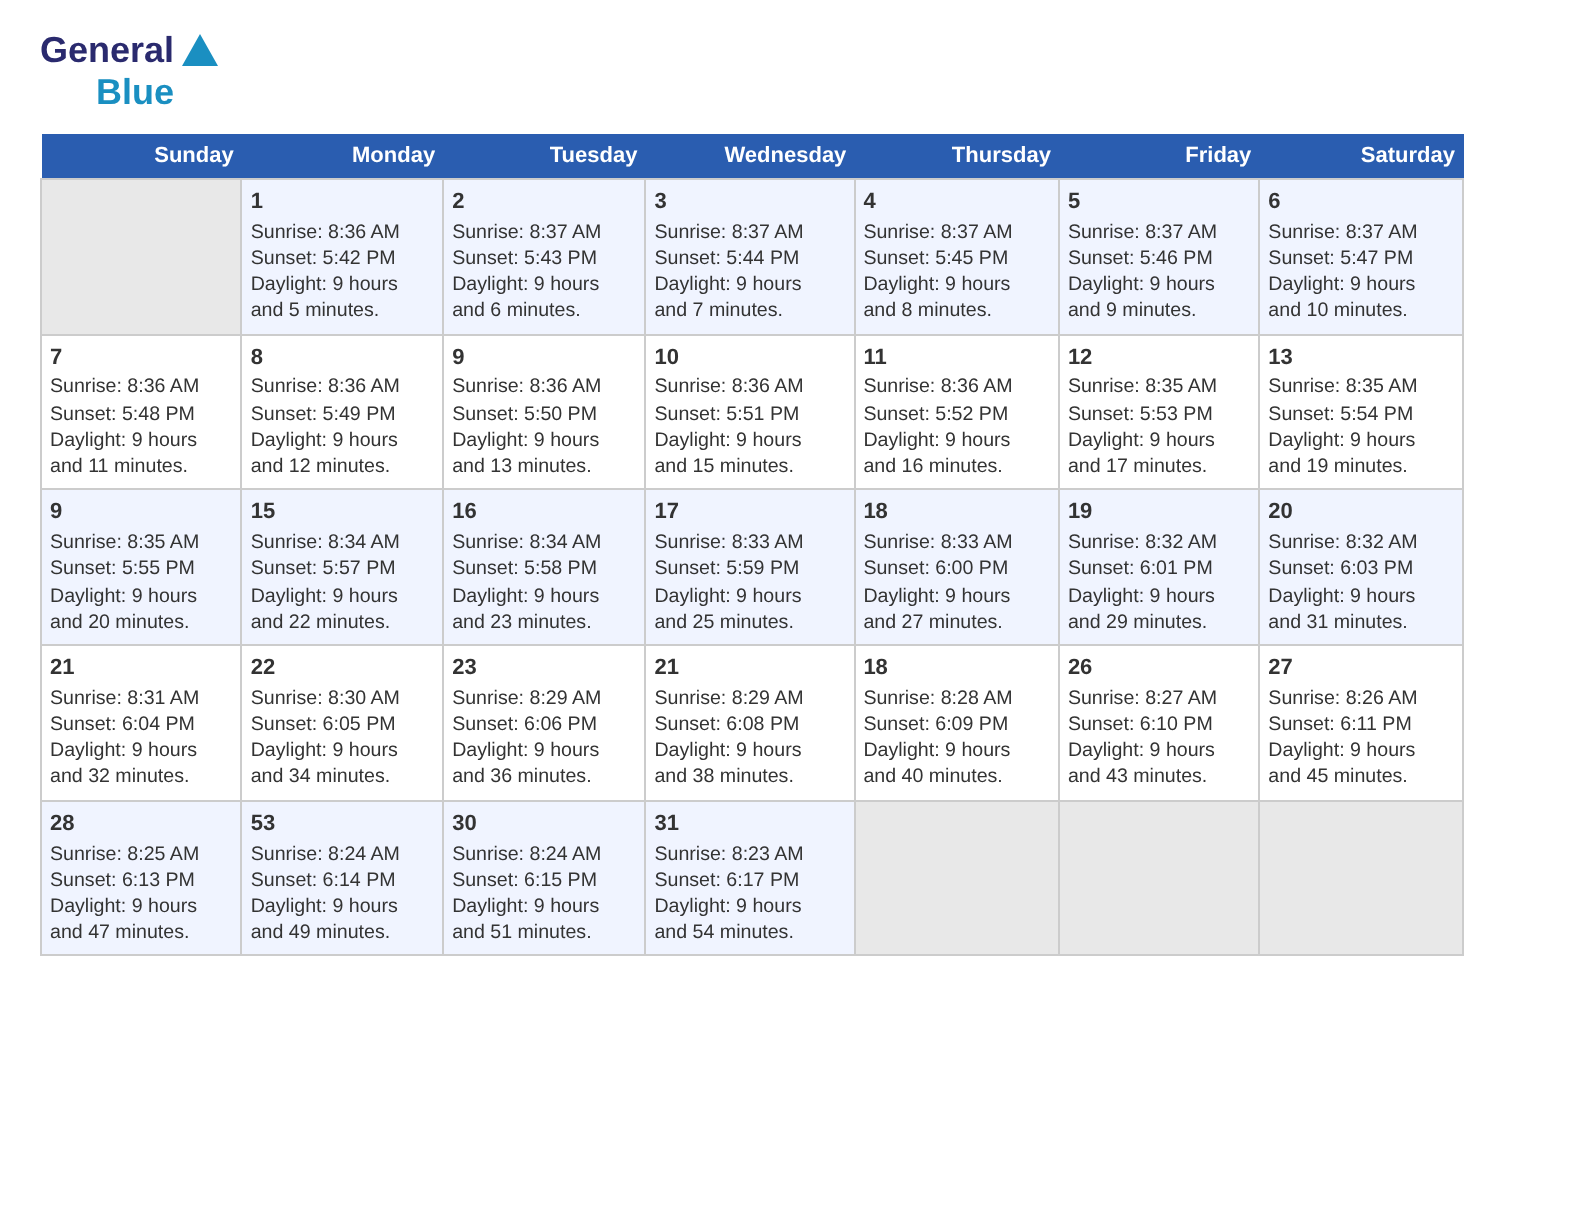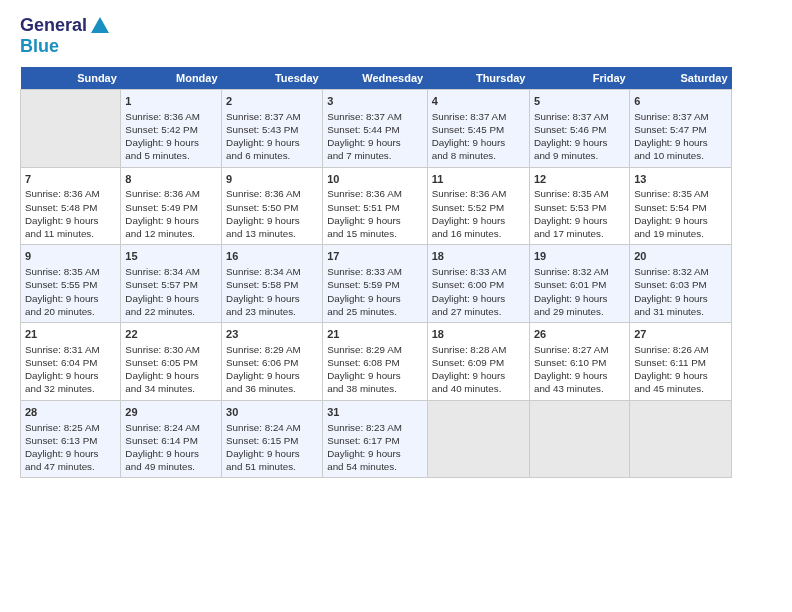--- a/index.html
+++ b/index.html
@@ -92,21 +92,21 @@
 
 <div class="container">
   <div class="header">
     <div class="logo">
       <div>
         <div style="display:flex;align-items:center;">
           <div class="logo-text">
             <div>General<svg style="display:inline;vertical-align:middle;margin-left:2px;" width="22" height="22" viewBox="0 0 22 22">
                   <polygon points="11,2 20,18 2,18" fill="#1a8fc1"></polygon>
                 </svg></div>
-            <div><span style="color:#1a8fc1;">Blue</span></div>
+            <div><span style="color:#1a8fc1;margin-left:28px;">Blue</span></div>
           </div>
         </div>
       </div>
     </div>
     <div class="title-block">
       <div class="main-title"></div>
       <div class="subtitle"></div>
     </div>
   </div>
 
@@ -239,21 +239,21 @@
             <span class="day-num">27</span>
             <div class="day-info">Sunrise: 8:26 AM<br>Sunset: 6:11 PM<br>Daylight: 9 hours<br>and 45 minutes.</div>
           </td>
         </tr>
         <tr>
           <td>
             <span class="day-num">28</span>
             <div class="day-info">Sunrise: 8:25 AM<br>Sunset: 6:13 PM<br>Daylight: 9 hours<br>and 47 minutes.</div>
           </td>
           <td>
-            <span class="day-num">29</span>
+            <span class="day-num">53</span>
             <div class="day-info">Sunrise: 8:24 AM<br>Sunset: 6:14 PM<br>Daylight: 9 hours<br>and 49 minutes.</div>
           </td>
           <td>
             <span class="day-num">30</span>
             <div class="day-info">Sunrise: 8:24 AM<br>Sunset: 6:15 PM<br>Daylight: 9 hours<br>and 51 minutes.</div>
           </td>
           <td>
             <span class="day-num">31</span>
             <div class="day-info">Sunrise: 8:23 AM<br>Sunset: 6:17 PM<br>Daylight: 9 hours<br>and 54 minutes.</div>
           </td>

